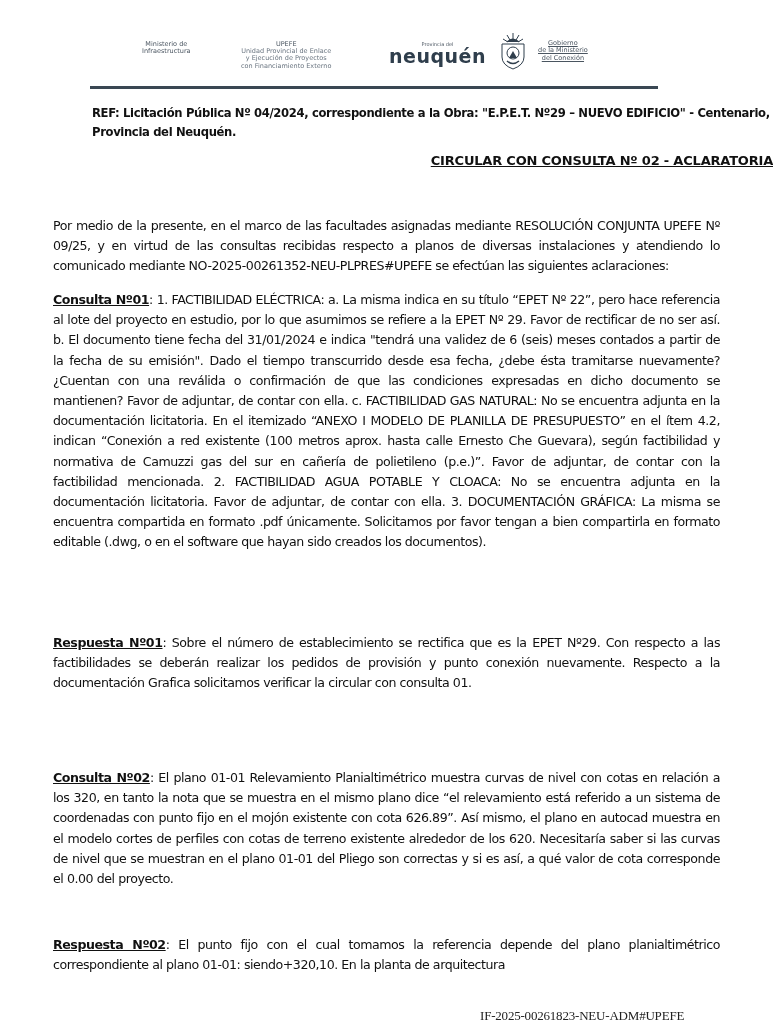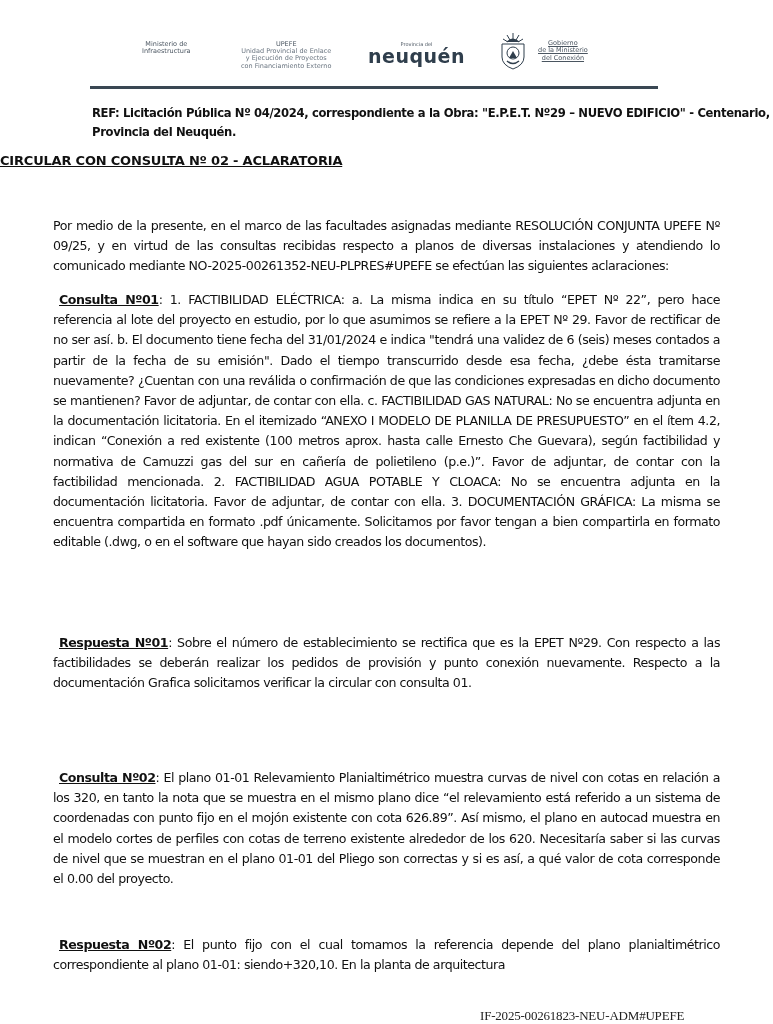--- a/index.html
+++ b/index.html
@@ -1,35 +1,35 @@
 <!DOCTYPE html>
 <html><head>
 <meta charset="utf-8">
 <style>
   html, body { margin: 0; padding: 0; background: #ffffff; }
   body { width: 773px; height: 1024px; position: relative; overflow: hidden; font-family: "DejaVu Sans", sans-serif; color: #111; }
   .header { position: absolute; left: 0; top: 0; width: 718px; height: 92px; text-align: center; }
   .logo-mi { position: absolute; left: 142px; top: 41px; font-size: 6.5px; line-height: 7px; color: #4a5560; font-family: "DejaVu Sans", sans-serif; }
   .logo-upefe { position: absolute; left: 241px; top: 41px; font-size: 6.5px; line-height: 7.2px; color: #6a7580; font-family: "DejaVu Sans", sans-serif; }
   .logo-upefe .t { color: #4a5560; }
-  .logo-neu { position: absolute; left: 368px; top: 41px; }
+  .logo-neu { position: absolute; left: 389px; top: 41px; }
   .logo-neu .small { font-size: 5px; color: #4a5560; display: block; line-height: 6px; }
   .logo-neu .big { font-size: 19px; font-weight: bold; color: #2f3e4c; letter-spacing: 0.5px; line-height: 18px; display: block; font-family: "DejaVu Sans", sans-serif; }
   .logo-shield { position: absolute; left: 498px; top: 31px; width: 30px; height: 40px; }
   .logo-gob { position: absolute; left: 538px; top: 40px; font-size: 6.5px; line-height: 7.3px; color: #4a5560; text-decoration: underline; }
   .rule { position: absolute; left: 90px; top: 86px; width: 568px; height: 3px; background: #3a4753; }
   .ref { position: absolute; left: 53px; top: 104px; width: 680px; font-size: 11.6px; font-weight: bold; line-height: 19px; letter-spacing: -0.35px; margin-left: 39px; }
-  .title { position: absolute; left: 0; top: 153px; width: 773px; text-align: left; font-size: 13px; font-weight: bold; text-decoration: underline; letter-spacing: -0.2px; }
+  .title { position: absolute; left: 0; top: 153px; width: 773px; text-align: right; font-size: 13px; font-weight: bold; text-decoration: underline; letter-spacing: -0.2px; }
   .para { position: absolute; left: 53px; width: 667px; font-size: 12.6px; line-height: 20.2px; text-align: justify; letter-spacing: -0.45px; word-spacing: 0px; }
   .p-intro { top: 188px; margin-top: 28px; }
   .p-c1 { top: 290px; }
   .p-r1 { top: 633px; }
   .p-c2 { top: 768px; }
   .p-r2 { top: 935px; height: 42px; overflow: hidden; }
-  .lbl { font-weight: bold; text-decoration: underline; margin-left: 6px; }
+  .lbl { font-weight: bold; text-decoration: underline; }
   .stamp { position: absolute; left: 480px; top: 968px; font-family: "Liberation Serif", serif; font-size: 13px; color: #222; letter-spacing: -0.2px; background: transparent; margin-top: 40px; }
 </style>
 </head>
 <body>
 
 <div class="header">
   <div class="logo-mi">
     <div>Ministerio de</div>
     <div>Infraestructura</div>
   </div>

